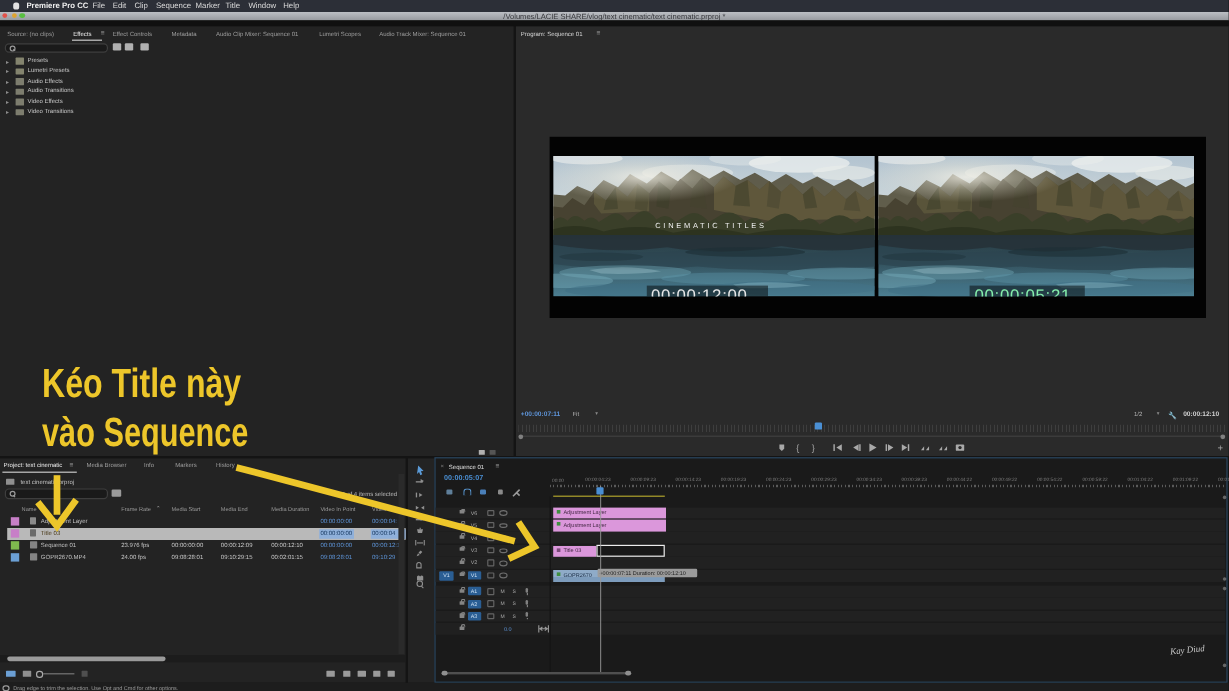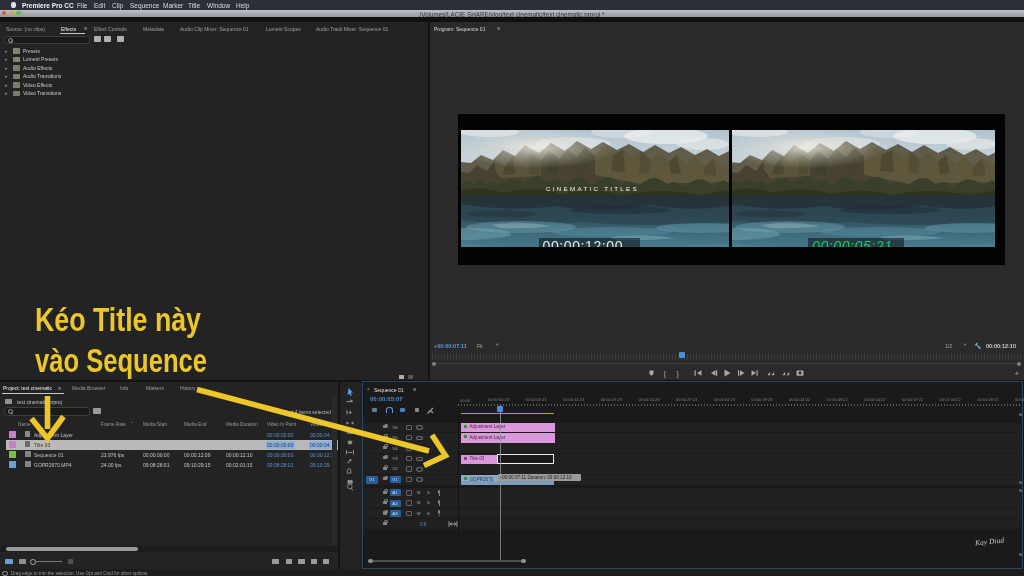--- a/index.html
+++ b/index.html
@@ -136,21 +136,21 @@
   <svg class="abs" style="left:301.5px;top:108px;" width="263.5" height="117" viewBox="2 0 263.5 117">
     <use href="#scene"></use>
   </svg>
 
   <span class="t" style="left:116px;top:163px;font-size:6.2px;letter-spacing:2.3px;color:#f2f2f2;">CINEMATIC TITLES</span>
   <div class="abs" style="left:108.5px;top:215.9px;width:101px;height:9.2px;background:rgba(10,14,16,0.55);overflow:hidden;">
     <span class="t" style="left:4px;top:0.5px;font-size:14px;letter-spacing:0.6px;color:#e8e8e8;">00:00:12:00</span>
   </div>
 
   <div class="abs" style="left:378px;top:215.9px;width:96px;height:9.2px;background:rgba(10,14,16,0.55);overflow:hidden;">
-    <span class="t" style="left:4px;top:0.5px;font-size:14px;letter-spacing:0.6px;color:#22c55e;font-style:italic;">00:00:05:21</span>
+    <span class="t" style="left:4px;top:0.5px;font-size:14px;letter-spacing:0.6px;color:#86efac;">00:00:05:21</span>
   </div>
 
   <span class="t" style="left:4px;top:320.5px;font-size:5.5px;font-weight:bold;color:#5e94d8;">+00:00:07:11</span>
   <span class="t" style="left:47px;top:321px;font-size:5px;color:#b0b0b0;">Fit</span>
   <span class="t" style="left:66px;top:320px;font-size:4.5px;color:#8a8a8a;">▾</span>
   <span class="t" style="left:515px;top:321px;font-size:5px;color:#b0b0b0;">1/2</span>
   <span class="t" style="left:534px;top:320px;font-size:4.5px;color:#8a8a8a;">▾</span>
   <span class="t" style="left:544px;top:319.5px;font-size:6px;color:#b0b0b0;">🔧</span>
   <span class="t" style="left:556px;top:320.5px;font-size:5.5px;font-weight:bold;color:#d2d2d2;">00:00:12:10</span>
 

